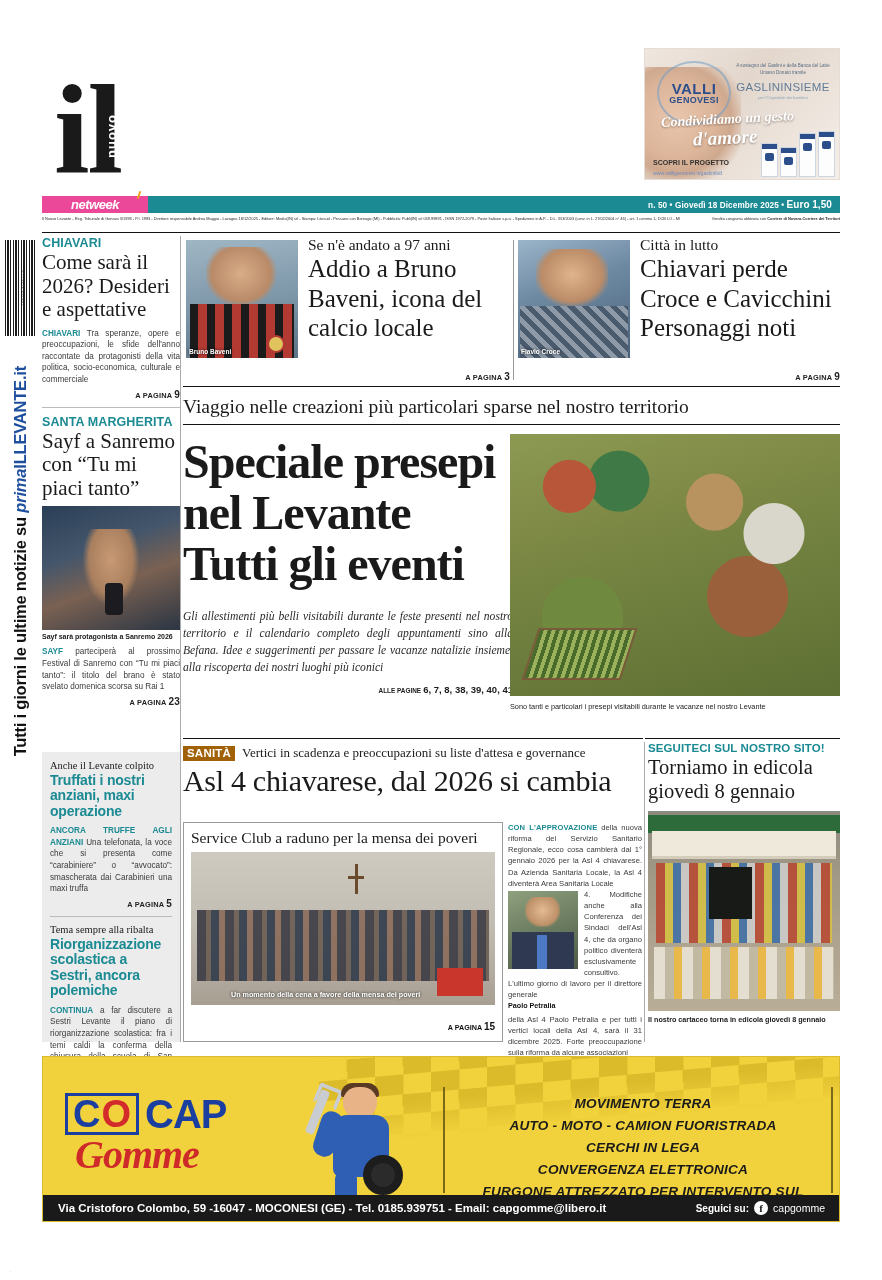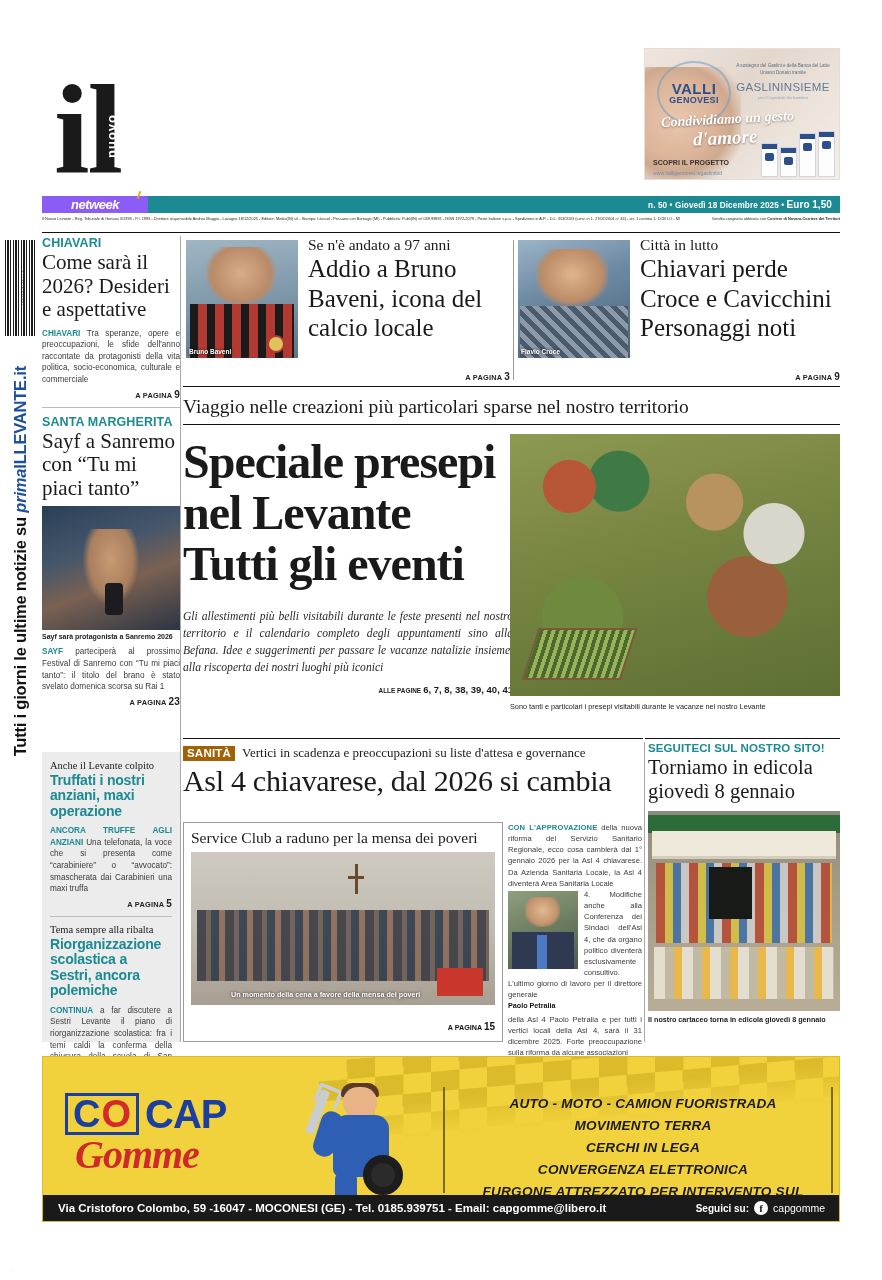--- a/index.html
+++ b/index.html
@@ -115,21 +115,21 @@
   .topad .url {
     position:absolute; left:8px; bottom:3px; font-size:5.2px; color:#6f8dbf;
   }
 
   
   .netbar {
     position:absolute; left:42px; top:196px; width:798px; height:17px;
     background:#1b8a93; display:flex; align-items:center;
   }
   .netlogo {
-    width:106px; height:17px; background:#8b5cf6; color:#fff;
+    width:106px; height:17px; background:#ec4899; color:#fff;
     display:flex; align-items:center; justify-content:center;
     font-size:13px; font-weight:bold; letter-spacing:-.5px; font-style:italic;
     position:relative;
   }
   .netlogo .tick {
     position:absolute; right:8px; top:-5px; width:2px; height:8px; background:#f4a11e;
     transform: rotate(20deg);
   }
   .netinfo {
     margin-left:auto; padding-right:8px; color:#fff; font-size:8.2px; font-weight:bold;
@@ -583,22 +583,22 @@
       <div class="head"></div>
       <div class="body"></div>
       <div class="leg"></div>
       <div class="tire"></div>
     </div>
 
     <div class="ad-sep" style="left:400px;"></div>
     <div class="ad-sep" style="left:788px;"></div>
 
     <div class="ad-services">
+      <div>MOVIMENTO TERRA</div>
       <div>AUTO - MOTO - CAMION FUORISTRADA</div>
-      <div>MOVIMENTO TERRA</div>
       <div>CERCHI IN LEGA</div>
       <div>CONVERGENZA ELETTRONICA</div>
       <div>FURGONE ATTREZZATO PER INTERVENTO SUL POSTO</div>
     </div>
 
     <div class="ad-footer">
       <span class="addr">Via Cristoforo Colombo, 59 -16047 - MOCONESI (GE) - Tel. 0185.939751 - Email: capgomme@libero.it</span>
       <span class="social">
         <span>Seguici su:</span>
         <span class="fb">f</span>

